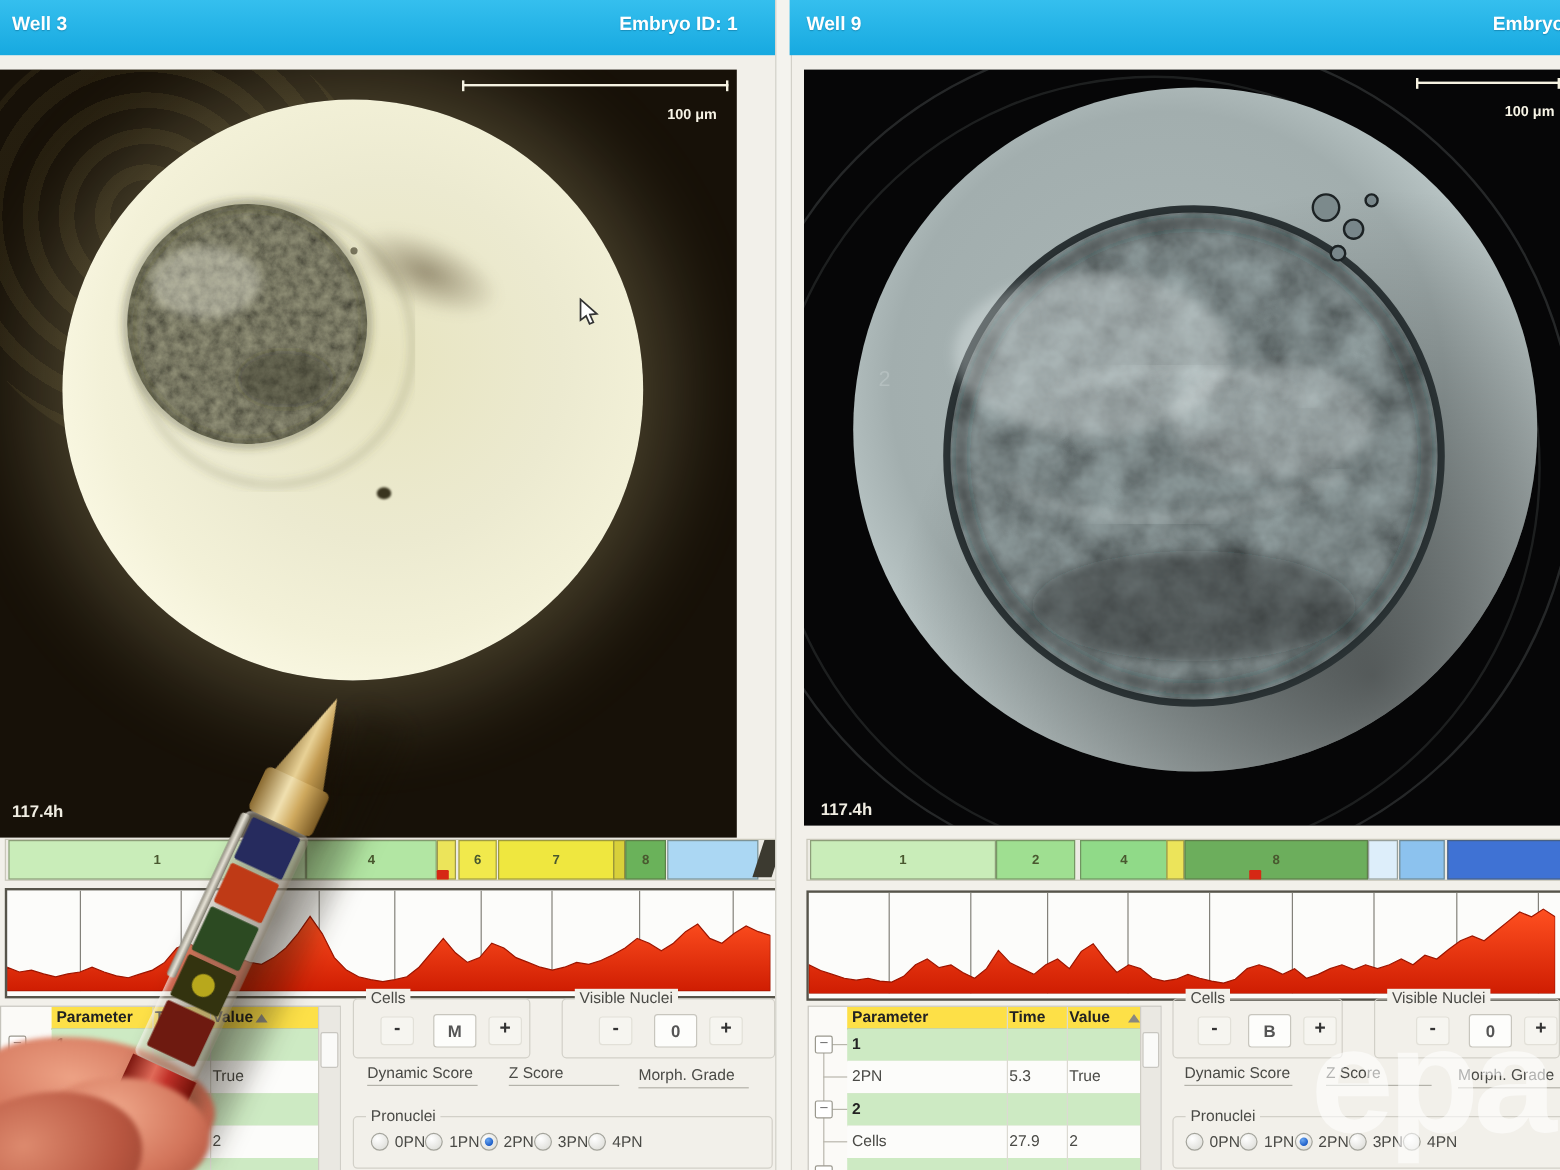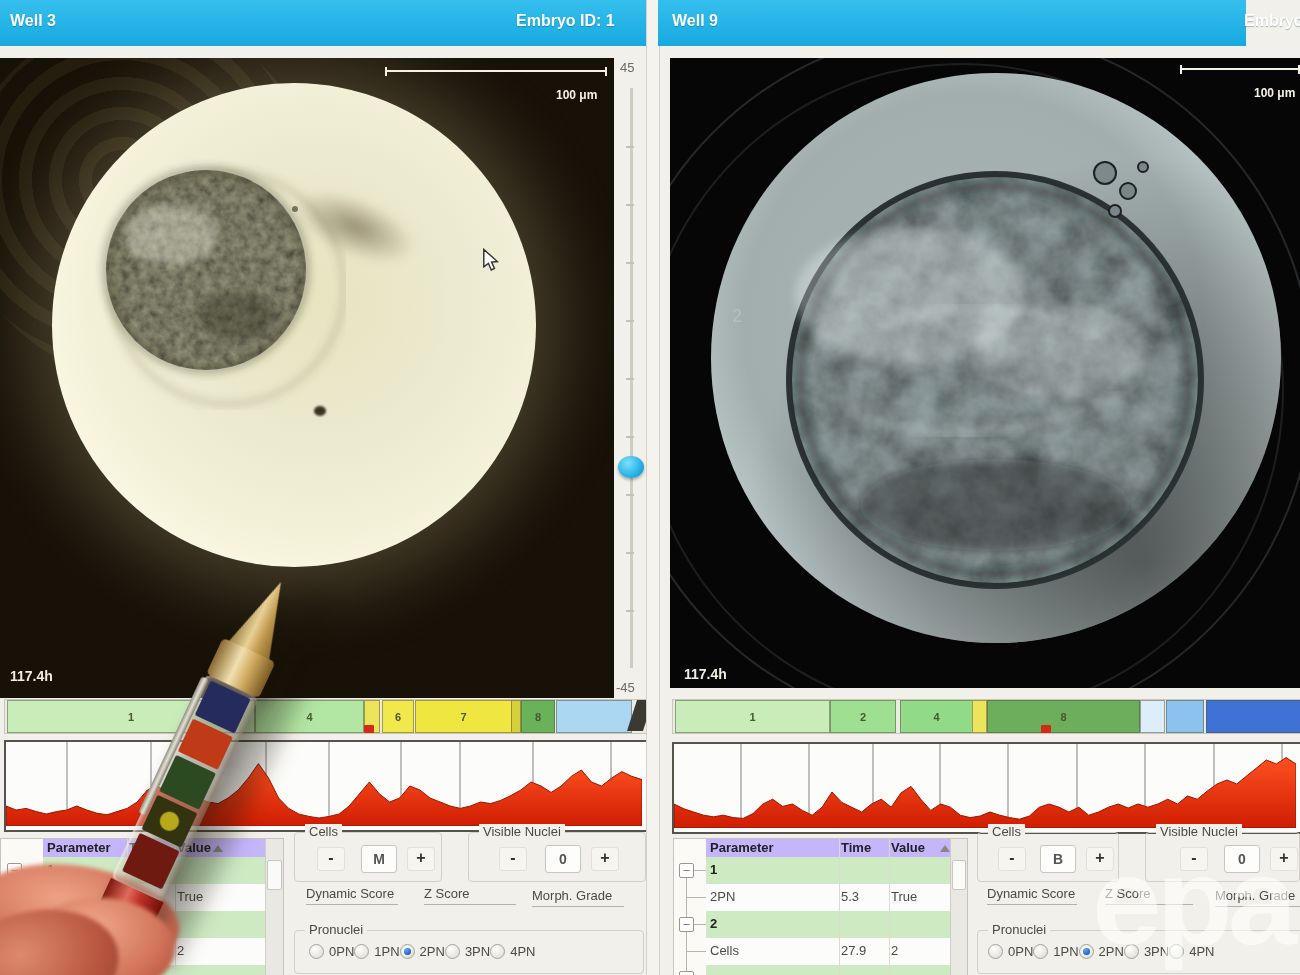--- a/index.html
+++ b/index.html
@@ -31,21 +31,21 @@
   .tl{position:absolute;height:33px;background:#edebe4;border:1px solid #c9c7ba;}
   .seg{position:absolute;top:0;height:31px;border:1px solid rgba(80,80,58,.5);display:flex;align-items:center;justify-content:center;}
   .seglabel{font-size:11px;color:#49582f;font-weight:bold;}
   .tmarker{position:absolute;bottom:0;width:10px;height:8px;background:#d62814;border-radius:1px;}
   .tnotch{position:absolute;top:0;width:16px;height:31px;background:#3c3a30;transform:skewX(-18deg);}
   
   .wavebox{position:absolute;height:88px;background:#fcfcfa;border:2px solid #56544a;}
   .wavebox svg{position:absolute;left:0;top:0;}
   
   .ttable{position:absolute;height:137px;overflow:hidden;background:#fbfaf7;border:1px solid #c6c4bc;font-size:13px;color:#4a4a46;}
-  .thead{position:absolute;background:#c4b5fd;border-bottom:1px solid #9b9992;}
+  .thead{position:absolute;background:#fde047;border-bottom:1px solid #9b9992;}
   .th{position:absolute;top:1px;white-space:nowrap;}
   .b{font-weight:bold;color:#222;}
   .trow{position:absolute;background:#fcfcfa;border-bottom:1px solid #e2e0da;}
   .trow.grp{background:#cdeac3;}
   .td{position:absolute;top:5px;white-space:nowrap;}
   .sortarrow{position:absolute;top:6px;width:0;height:0;border-left:5px solid transparent;border-right:5px solid transparent;border-bottom:7px solid #8a887e;}
   .colsep{position:absolute;width:1px;background:#dcdad2;}
   .treeline{position:absolute;width:1px;background:#b8b6ac;}
   .treeconn{position:absolute;height:1px;background:#b8b6ac;}
   .treebox{position:absolute;width:13px;height:13px;background:#fff;border:1px solid #9a988e;border-radius:2px;
@@ -129,35 +129,20 @@
     <div class="abs" style="left:314px;top:348px;width:12px;height:10px;border-radius:50%;background:#39341f;filter:blur(1px);"></div>
     <div class="abs" style="left:292px;top:148px;width:6px;height:6px;border-radius:50%;background:rgba(50,45,25,.6);"></div>
     <div class="scalebar" style="left:385px;top:12px;width:222px;"></div>
     <span class="scalelabel" style="left:556px;top:30px;">100 μm</span>
     <span class="timelabel" style="left:10px;top:610px;">117.4h</span>
     <svg class="cursor" style="left:482px;top:190px;" width="18" height="26" viewBox="0 0 12 18">
       <path d="M1 1 L1 13 L4.2 10.6 L6.2 15.2 L8.4 14.2 L6.4 9.8 L10.4 9.4 Z" fill="#fff" stroke="#333" stroke-width="1"></path>
     </svg>
   </div>
 
-  <div class="abs" style="left:614px;top:58px;width:32px;height:640px;">
-    <span class="slider-label" style="left:6px;top:2px;">45</span>
-    <div class="slider-track" style="left:16px;top:30px;height:580px;"></div>
-    <div class="slider-tick" style="left:12px;top:88px;"></div>
-    <div class="slider-tick" style="left:12px;top:146px;"></div>
-    <div class="slider-tick" style="left:12px;top:204px;"></div>
-    <div class="slider-tick" style="left:12px;top:262px;"></div>
-    <div class="slider-tick" style="left:12px;top:320px;"></div>
-    <div class="slider-tick" style="left:12px;top:378px;"></div>
-    <div class="slider-tick" style="left:12px;top:436px;"></div>
-    <div class="slider-tick" style="left:12px;top:494px;"></div>
-    <div class="slider-tick" style="left:12px;top:552px;"></div>
-    <div class="slider-handle" style="left:4px;top:398px;"></div>
-    <span class="slider-label" style="left:2px;top:622px;">-45</span>
-  </div>
 
   <div class="tl" id="tl-left" style="left:4px;top:699px;width:641px;">
       <div class="seg" style="left: 2px; width: 246px; background: rgb(201, 237, 185);">
         <div class="seglabel">1</div>
       </div>
       <div class="seg" style="left: 250px; width: 107px; background: rgb(178, 230, 163);">
         <div class="seglabel">4</div>
       </div>
       <div class="seg" style="left: 359px; width: 14px; background: rgb(236, 228, 90);"></div>
       <div class="seg" style="left: 377px; width: 30px; background: rgb(241, 233, 76);">
@@ -275,21 +260,21 @@
             <div class="radio"></div>
             <div class="radiolabel">4PN</div>
           </div>
         </div>
     </div>
   </div>
 
   <div class="abs" style="left:646px;top:0;width:12px;height:975px;background:#f4f3ee;
        border-left:1px solid #d2d0c8;border-right:1px solid #d2d0c8;"></div>
 
-  <div class="hdr" style="left:658px;width:588px;">
+  <div class="hdr" style="left:658px;width:642px;">
     <span style="left:14px;">Well 9</span>
     <span style="left:586px;">Embryo I</span>
   </div>
 
   <div class="imgbox img-right-bg" style="left:670px;width:630px;height:630px;">
     <div class="abs" style="left:-60px;top:-30px;width:700px;height:700px;border-radius:50%;
          border:2px solid rgba(150,160,160,.22);"></div>
     <div class="abs" style="left:-30px;top:5px;width:640px;height:650px;border-radius:50%;
          border:2px solid rgba(150,160,160,.16);"></div>
     <div class="circle" style="left:41px;top:15px;width:570px;height:570px;

